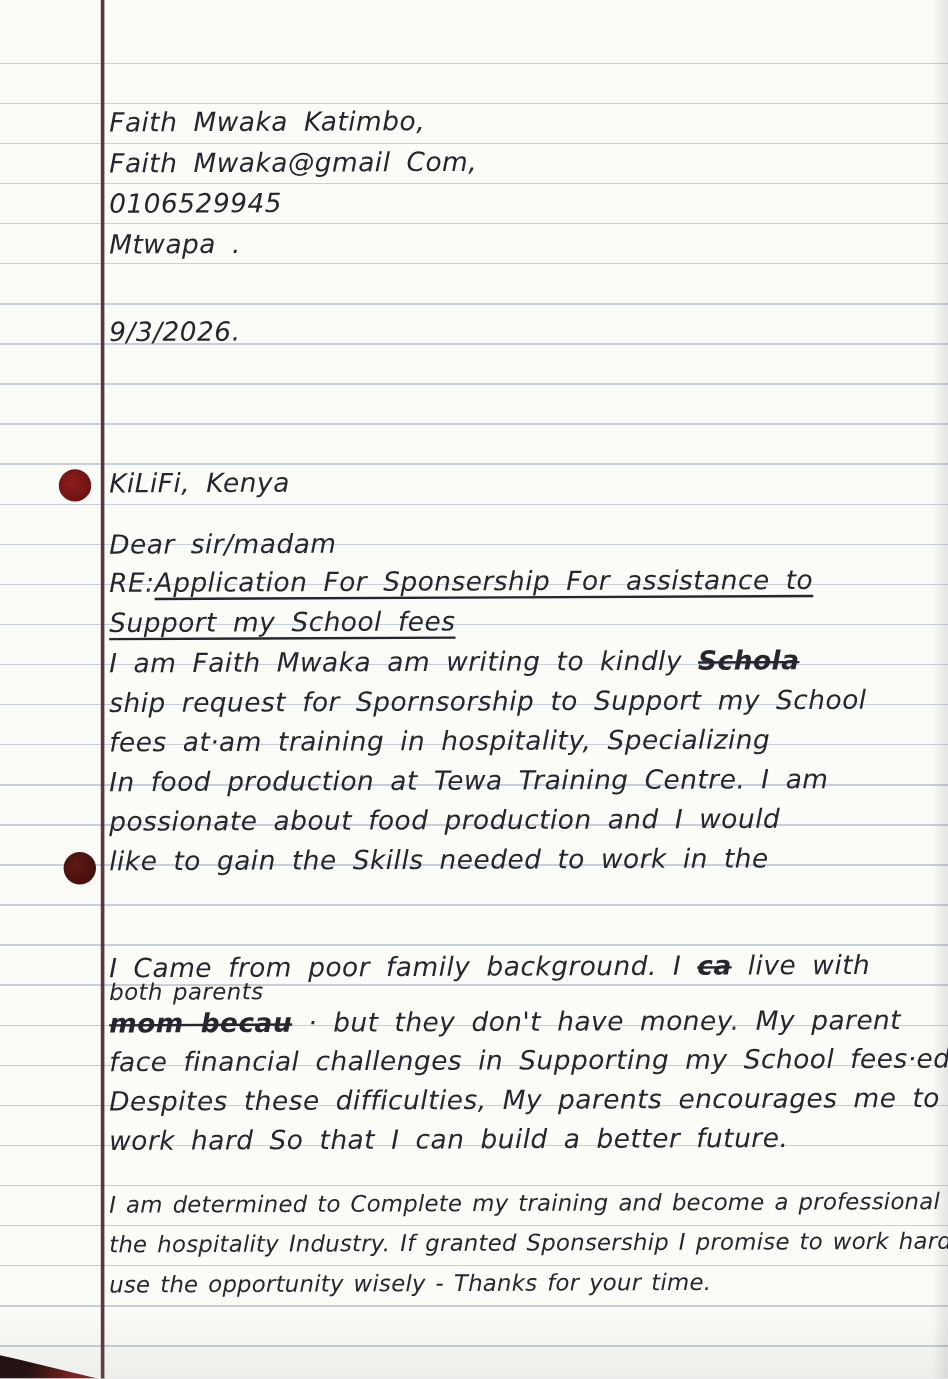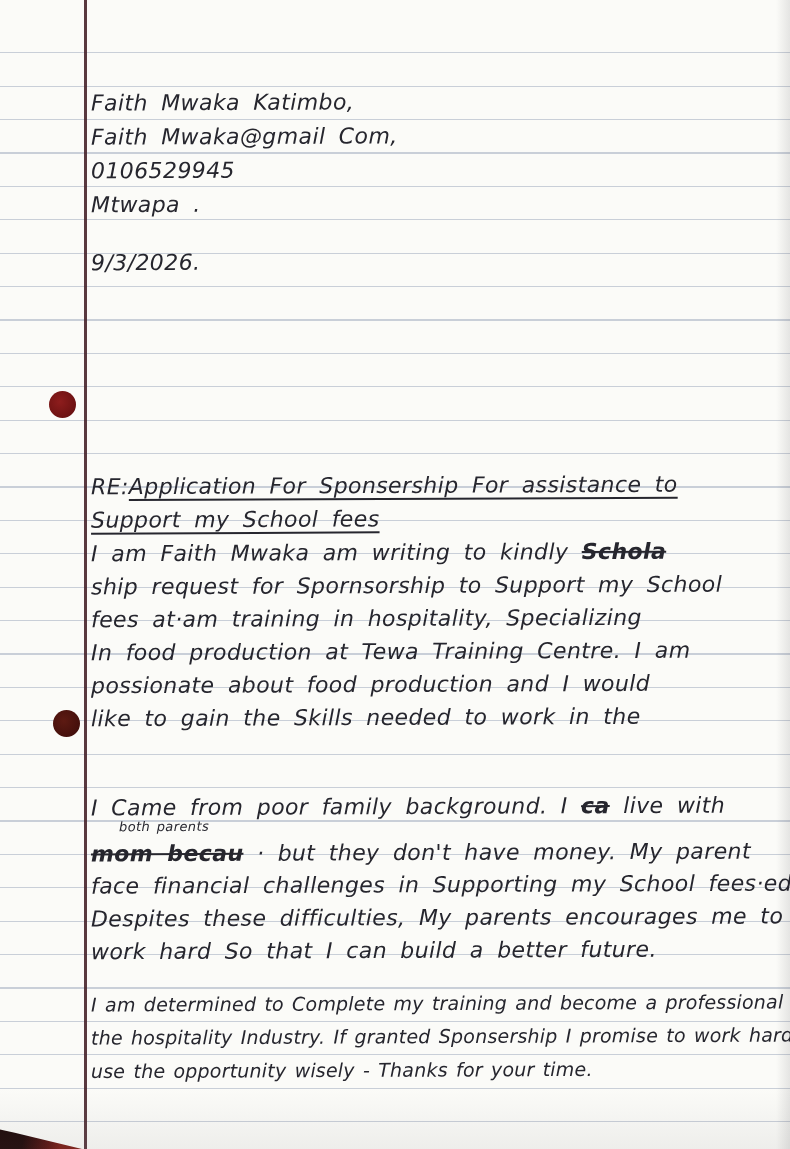--- a/index.html
+++ b/index.html
@@ -44,44 +44,46 @@
   
   .line{
     position:absolute;left:91px;
     font-style:italic;
     font-size:22px;line-height:30px;
     color:#26262e;
     white-space:nowrap;
     letter-spacing:.4px;word-spacing:6px;
     transform:rotate(-0.25deg);
   }
-  .sm{font-size:13px;line-height:18px;word-spacing:2px;margin-left:28px;}
+  .sm{font-size:19px;line-height:18px;word-spacing:2px;}
   .p3{font-size:19px;line-height:26px;word-spacing:2px;letter-spacing:.2px;}
   .struck{text-decoration:line-through;text-decoration-thickness:2px;font-weight:bold;}
   .uline{text-decoration:underline;text-underline-offset:5px;text-decoration-thickness:1.6px;}
 </style>
 </head>
 <body>
 
 <div id="page">
   <div id="rules"></div>
   <div id="margin-line"></div>
   <div id="hole-top" class="punch-hole"></div>
   <div id="hole-bottom" class="punch-hole"></div>
   <div id="corner-wedge"></div>
   <div id="edge-shade"></div>
 
   <div class="line" style="top:88px">Faith Mwaka Katimbo,</div>
   <div class="line" style="top:122px">Faith Mwaka@gmail Com,</div>
   <div class="line" style="top:156px">0106529945</div>
   <div class="line" style="top:190px">Mtwapa .</div>
 
-  <div class="line" style="top:248px">9/3/2026.</div>
+  <div class="line" style="top:263px">9/3/2026.</div>
 
+  <div class="line" style="top:389px">KiLiFi, Kenya</div>
 
+  <div class="line" style="top:440px">Dear sir/madam</div>
   <div class="line" style="top:471px">
     <span>RE:</span><span class="uline">Application For Sponsership For assistance to</span>
   </div>
   <div class="line uline" style="top:505px">Support my School fees</div>
 
   <div class="line" style="top:538px">
     <span>I am Faith Mwaka am writing to kindly </span><span class="struck">Schola</span>
   </div>
   <div class="line" style="top:571px">ship request for Spornsorship to Support my School</div>
   <div class="line" style="top:604px">fees at·am training in hospitality, Specializing</div>

